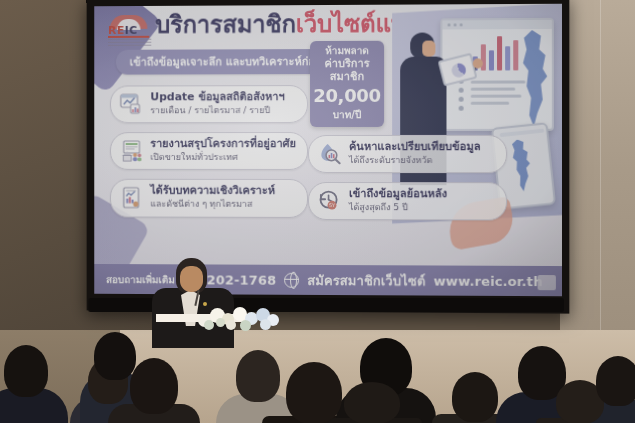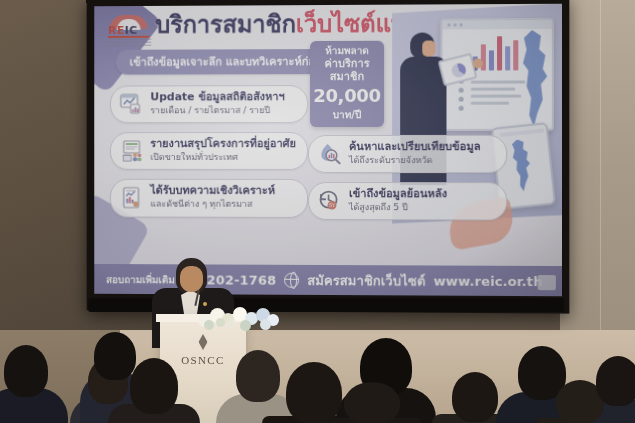--- a/index.html
+++ b/index.html
@@ -572,24 +572,20 @@
   </div>
 
   <div class="speaker-body"></div>
   <div class="speaker-shirt"></div>
   <div class="speaker-pin"></div>
   <div class="speaker-head"></div>
   <div class="speaker-face"></div>
   <div class="mic"></div>
 
   <div class="podium-top"></div>
-  <div class="podium">
-    <div class="podium-logo"></div>
-    <div class="podium-text">OSNCC</div>
-  </div>
 
   <div class="flowers" id="flowers">
       <span style="left: 2px; top: 8px; width: 13px; height: 13px; background: rgb(242, 239, 230);"></span>
       <span style="left: 14px; top: 2px; width: 15px; height: 15px; background: rgb(247, 244, 234);"></span>
       <span style="left: 26px; top: 7px; width: 12px; height: 12px; background: rgb(232, 228, 210);"></span>
       <span style="left: 37px; top: 1px; width: 14px; height: 14px; background: rgb(251, 248, 240);"></span>
       <span style="left: 49px; top: 6px; width: 13px; height: 13px; background: rgb(223, 231, 239);"></span>
       <span style="left: 60px; top: 2px; width: 14px; height: 14px; background: rgb(205, 217, 230);"></span>
       <span style="left: 71px; top: 8px; width: 12px; height: 12px; background: rgb(233, 238, 244);"></span>
       <span style="left: 8px; top: 14px; width: 10px; height: 10px; background: rgb(207, 216, 200);"></span>

